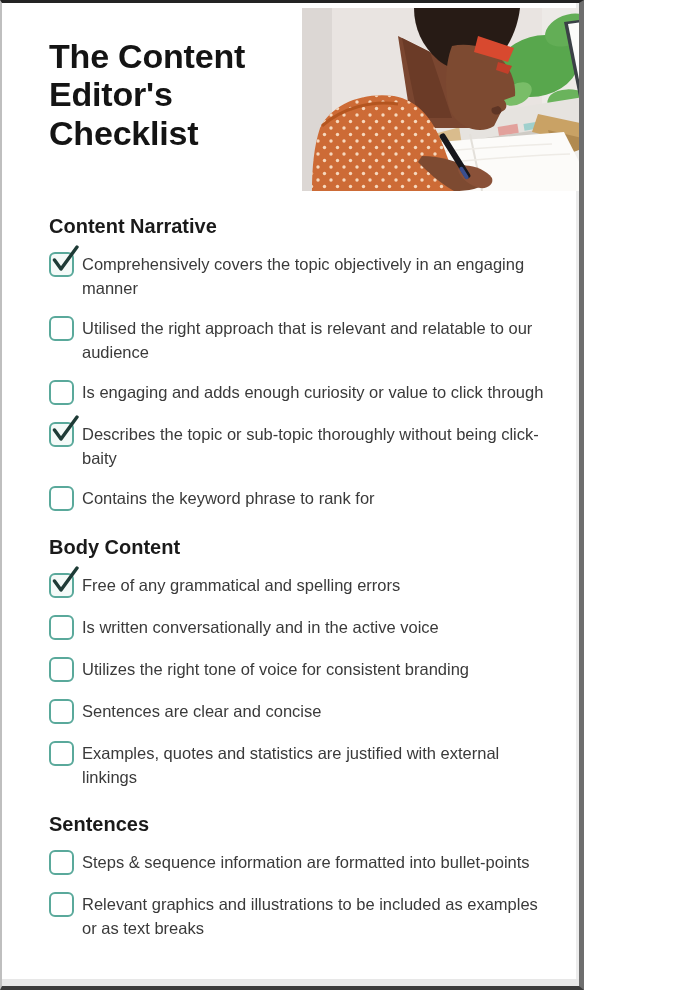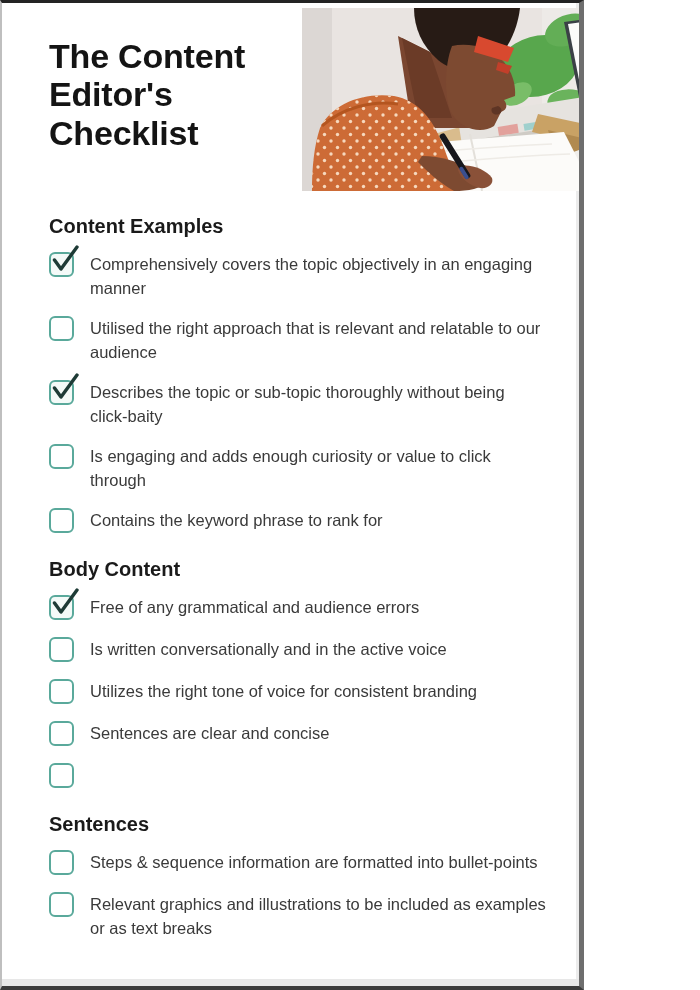--- a/index.html
+++ b/index.html
@@ -50,21 +50,21 @@
   .checklist{margin-top:12px;}
   .section-heading{
     margin:24px 0 13px 0;
     font-size:20px;
     font-weight:700;
     color:var(--heading-text);
   }
   .item{
     display:flex;
     align-items:flex-start;
-    gap:16px;
+    gap:8px;
     margin-bottom:15px;
     min-height:27px;
   }
   .box{
     position:relative;
     flex:none;
     width:21px;height:21px;
     margin-top:1px;
     border:2.5px solid var(--checkbox-teal);
     border-radius:6px;
@@ -191,21 +191,21 @@
 
         <rect x="150" y="122" width="6" height="52" rx="2.5" transform="rotate(-32 153 148)" fill="#17171c"></rect>
         <rect x="160" y="158" width="4" height="14" rx="2" transform="rotate(-32 162 165)" fill="#3b4f8f"></rect>
       </g>
     </svg>
   </div>
 
   <div class="content">
     <div class="checklist">
   <section class="section">
-    <h2 class="section-heading">Content Examples</h2>
+    <h2 class="section-heading">Content Narrative</h2>
     <div class="items">
   <div class="item checked">
     <span class="box" role="checkbox" aria-checked="true">
       <svg class="check" viewBox="0 0 31 29">
         <path d="M4.5 15 L11 24 L27 2" fill="none" stroke="var(--checkmark)" stroke-width="3.4" stroke-linecap="round" stroke-linejoin="round"></path>
       </svg>
     </span>
     <span class="label">Comprehensively covers the topic objectively in an engaging manner</span>
   </div>
 
@@ -213,55 +213,55 @@
     <span class="box" role="checkbox" aria-checked="false">
       
     </span>
     <span class="label">Utilised the right approach that is relevant and relatable to our audience</span>
   </div>
 </div>
   </section>
 
   <section class="section">
     <div class="items">
+  <div class="item">
+    <span class="box" role="checkbox" aria-checked="false">
+      
+    </span>
+    <span class="label">Is engaging and adds enough curiosity or value to click through</span>
+  </div>
+
   <div class="item checked">
     <span class="box" role="checkbox" aria-checked="true">
       <svg class="check" viewBox="0 0 31 29">
         <path d="M4.5 15 L11 24 L27 2" fill="none" stroke="var(--checkmark)" stroke-width="3.4" stroke-linecap="round" stroke-linejoin="round"></path>
       </svg>
     </span>
     <span class="label">Describes the topic or sub-topic thoroughly without being click-baity</span>
-  </div>
-
-  <div class="item">
-    <span class="box" role="checkbox" aria-checked="false">
-      
-    </span>
-    <span class="label">Is engaging and adds enough curiosity or value to click through</span>
   </div>
 
   <div class="item">
     <span class="box" role="checkbox" aria-checked="false">
       
     </span>
     <span class="label">Contains the keyword phrase to rank for</span>
   </div>
 </div>
   </section>
 
   <section class="section">
     <h2 class="section-heading">Body Content</h2>
     <div class="items">
   <div class="item checked">
     <span class="box" role="checkbox" aria-checked="true">
       <svg class="check" viewBox="0 0 31 29">
         <path d="M4.5 15 L11 24 L27 2" fill="none" stroke="var(--checkmark)" stroke-width="3.4" stroke-linecap="round" stroke-linejoin="round"></path>
       </svg>
     </span>
-    <span class="label">Free of any grammatical and audience errors</span>
+    <span class="label">Free of any grammatical and spelling errors</span>
   </div>
 
   <div class="item">
     <span class="box" role="checkbox" aria-checked="false">
       
     </span>
     <span class="label">Is written conversationally and in the active voice</span>
   </div>
 
   <div class="item">
@@ -275,20 +275,21 @@
     <span class="box" role="checkbox" aria-checked="false">
       
     </span>
     <span class="label">Sentences are clear and concise</span>
   </div>
 
   <div class="item">
     <span class="box" role="checkbox" aria-checked="false">
       
     </span>
+    <span class="label">Examples, quotes and statistics are justified with external linkings</span>
   </div>
 </div>
   </section>
 
   <section class="section">
     <h2 class="section-heading">Sentences</h2>
     <div class="items">
 
   <div class="item">
     <span class="box" role="checkbox" aria-checked="false">

